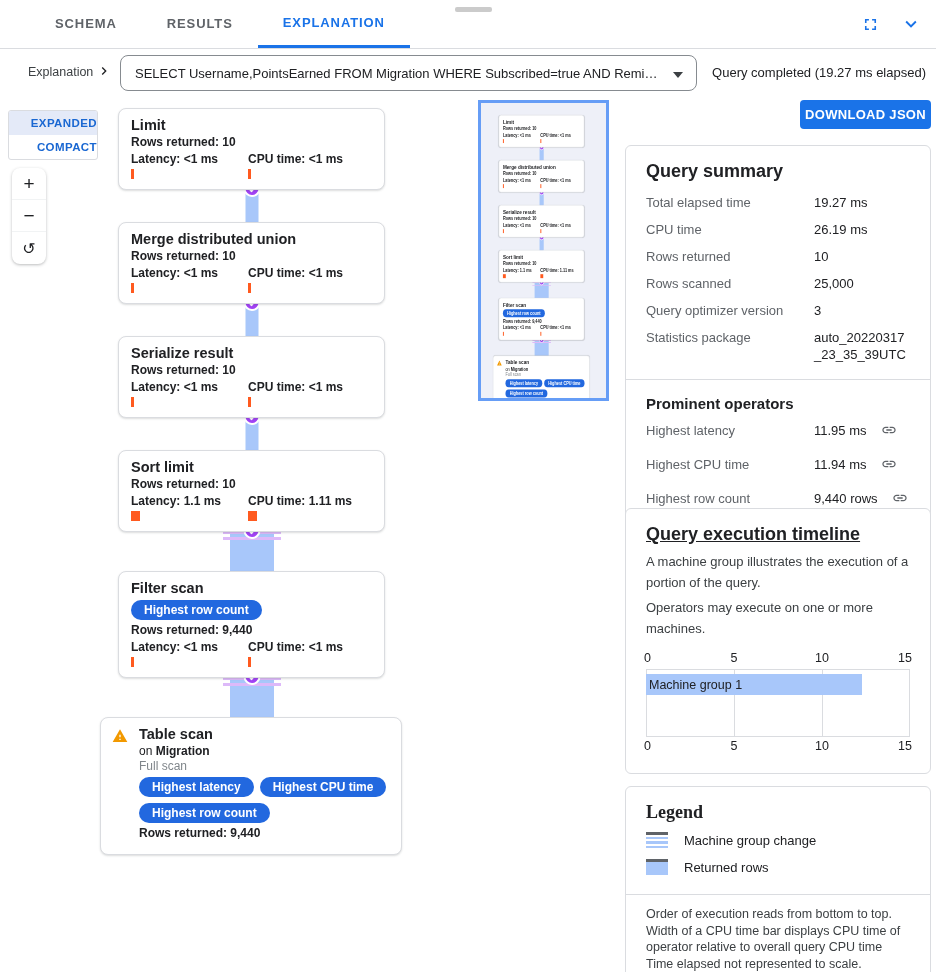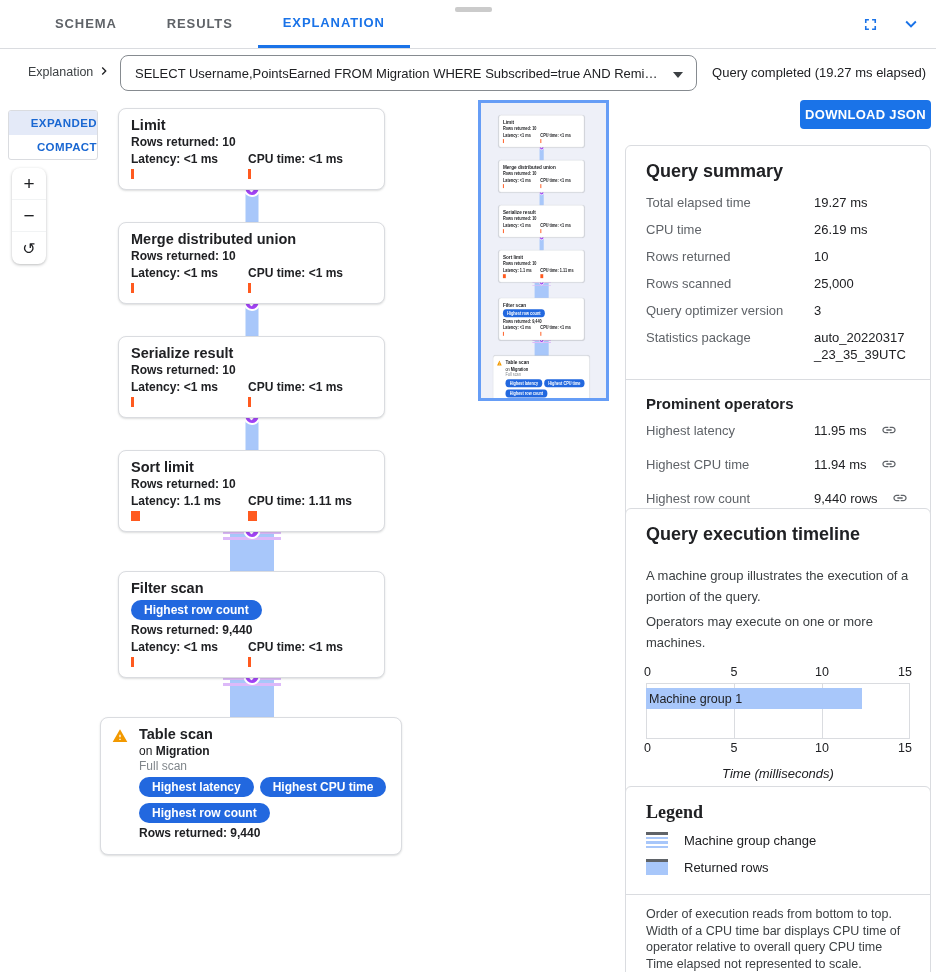--- a/index.html
+++ b/index.html
@@ -90,21 +90,21 @@
   .link-icon{cursor:pointer;flex:0 0 auto;}
   
   .tl-desc{font-size:13px;color:#3c4043;line-height:21px;margin-bottom:4px;}
   .tl-chart{margin-top:12px;position:relative;}
   .tick-row{position:relative;height:16px;font-size:12.5px;color:var(--txt);}
   .tick{position:absolute;top:0;}
   .tick.p0{left:-2px;}
   .tick.p1{left:33.33%;transform:translateX(-50%);}
   .tick.p2{left:66.66%;transform:translateX(-50%);}
   .tick.p3{right:-2px;}
-  .plot{position:relative;height:56px;border-top:1px solid var(--border);border-bottom:1px solid var(--border);margin:2px 0;}
+  .plot{position:relative;height:68px;border-top:1px solid var(--border);border-bottom:1px solid var(--border);margin:2px 0;}
   .grid{position:absolute;top:0;bottom:0;width:1px;background:var(--border);}
   .grid.g0{left:0;}.grid.g1{left:33.33%;}.grid.g2{left:66.66%;}.grid.g3{right:0;}
   .mg-bar{position:absolute;left:0;top:4px;height:21px;background:var(--conn);display:flex;align-items:center;}
   .mg-label{font-size:12.5px;color:var(--txt);padding-left:3px;white-space:nowrap;}
   .tl-caption{text-align:center;font-style:italic;font-size:13px;color:var(--txt);margin-top:9px;}
   
   .legend-item{display:flex;align-items:center;gap:16px;margin-bottom:11px;}
   .sw1{width:22px;height:16px;background:var(--conn);border-top:3px solid #5f6368;}
   .sw2{width:22px;height:16px;display:flex;flex-direction:column;gap:2px;}
   .sw2 span{height:3px;background:var(--conn);}
@@ -488,21 +488,21 @@
         <span class="link-icon"><svg width="16" height="16" viewBox="0 0 24 24" fill="#5f6368">
               <path d="M3.9 12c0-1.71 1.39-3.1 3.1-3.1h4V7H7c-2.76 0-5 2.24-5 5s2.24 5 5 5h4v-1.9H7c-1.71 0-3.1-1.39-3.1-3.1zM8 13h8v-2H8v2zm9-6h-4v1.9h4c1.71 0 3.1 1.39 3.1 3.1s-1.39 3.1-3.1 3.1h-4V17h4c2.76 0 5-2.24 5-5s-2.24-5-5-5z"></path>
             </svg></span>
         </span>
     </div>
   </div>
 </div>
 
 <div class="card" style="top:508px;">
   <div class="card-section" style="padding-bottom:18px;">
-    <div class="card-title" style="margin-bottom:20px;">Query execution timeline</div>
+    <div class="card-title" style="margin-bottom:6px;text-decoration:underline;">Query execution timeline</div>
     <div class="tl-desc">A machine group illustrates the execution of a portion of the query.</div>
     <div class="tl-desc">Operators may execute on one or more machines.</div>
     <div class="tl-chart">
       <div class="tick-row">
         <span class="tick p0">0</span>
         <span class="tick p1">5</span>
         <span class="tick p2">10</span>
         <span class="tick p3">15</span>
       </div>
       <div class="plot">
@@ -513,21 +513,20 @@
         <div class="mg-bar" style="width: 82%;">
           <span class="mg-label">Machine group 1</span>
         </div>
       </div>
       <div class="tick-row">
         <span class="tick p0">0</span>
         <span class="tick p1">5</span>
         <span class="tick p2">10</span>
         <span class="tick p3">15</span>
       </div>
-      <div class="tl-caption">Time (milliseconds)</div>
     </div>
   </div>
 </div>
 
 <div class="card" style="top:786px;">
   <div class="card-section" style="padding-bottom:8px;">
     <div class="card-title" style="margin-bottom:9px;font-family:Liberation Serif, serif;">Legend</div>
     <div class="legend-item">
       <span class="sw2">
           <span></span>

